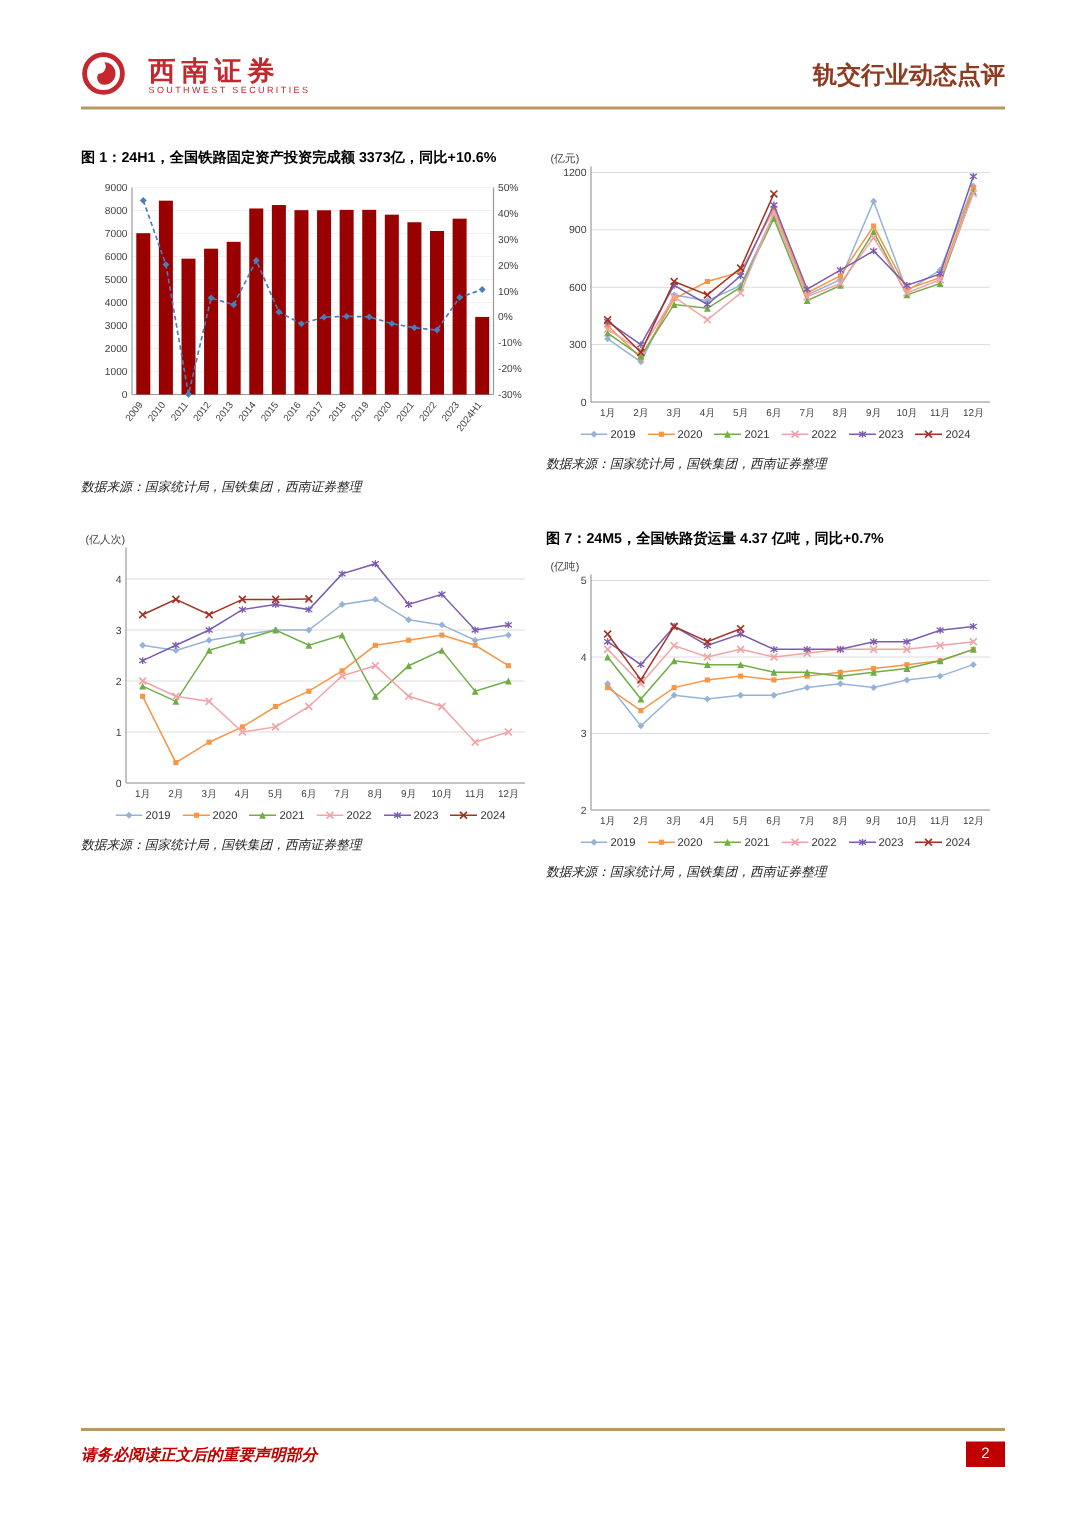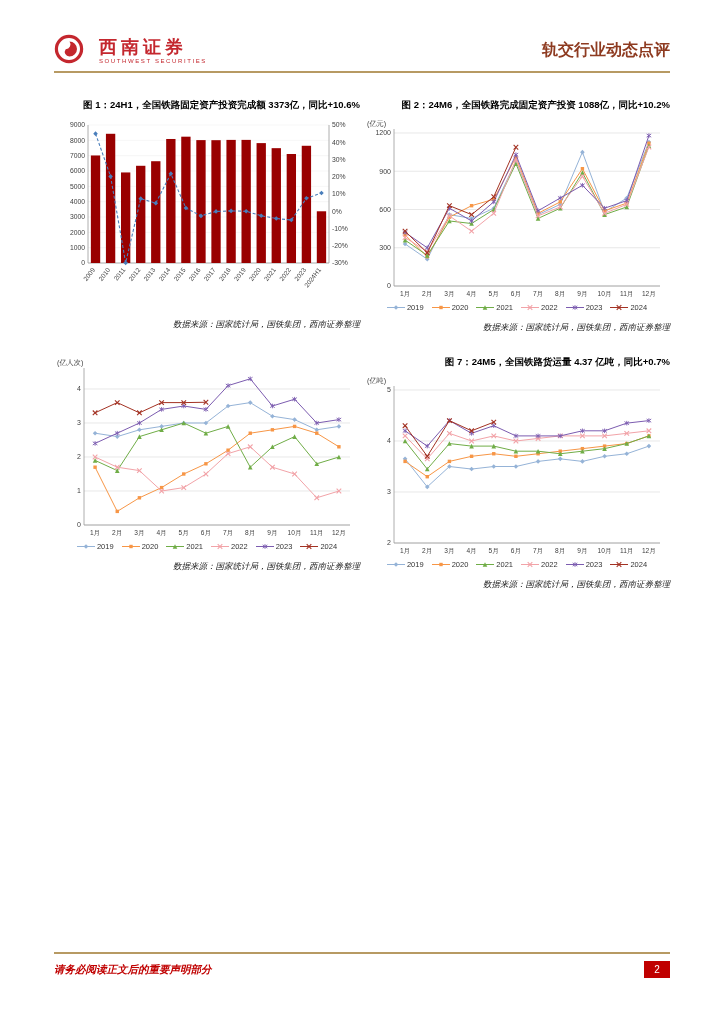--- a/index.html
+++ b/index.html
@@ -9,21 +9,21 @@
 
   .header { display: flex; justify-content: space-between; align-items: flex-end; }
   .brand { display: flex; align-items: flex-end; gap: 15px; }
   .brand-text { display: flex; flex-direction: column; }
   .brand-cn { font-family: "Liberation Serif", serif; font-weight: bold; font-size: 18px; color: #C4272E; letter-spacing: 4px; line-height: 1; }
   .brand-en { font-size: 6px; color: #C4272E; letter-spacing: 1.6px; margin-top: 2px; }
   .report-title { font-family: "Liberation Serif", serif; font-weight: bold; font-size: 16px; color: #8E3B21; padding-bottom: 3px; }
 
   .rule { height: 0; border: none; border-top: 2px solid #B79A63; margin: 7px 0 0 0; }
 
-  .charts { display: grid; grid-template-columns: 306px 306px; justify-content: space-between; row-gap: 22px; margin-top: 26px; text-align: right; }
+  .charts { display: grid; grid-template-columns: 306px 306px; justify-content: space-between; row-gap: 22px; margin-top: 26px; }
   .figure { width: 306px; }
   .fig-title { font-size: 9.5px; font-weight: bold; color: #000; margin: 0 0 5px 0; white-space: nowrap; }
   .chart { display: block; }
   .legend { display: flex; justify-content: center; align-items: center; gap: 8px; font-size: 7.5px; color: #333; margin-top: 1px; }
   .legend-item { display: inline-flex; align-items: center; gap: 2px; white-space: nowrap; }
   .source { font-family: Liberation Mono, monospace; font-style: italic; font-size: 8.5px; color: #1a1a1a; margin: 10px 0 0 0; }
 
   .footer { margin-top: auto; }
   .footer-row { display: flex; justify-content: space-between; align-items: center; margin-top: 7px; }
   .disclaimer { font-family: "Liberation Serif", serif; font-style: italic; font-weight: bold; font-size: 10.5px; color: #C00000; }
@@ -135,21 +135,20 @@
           <text x="207.21875" y="153" transform="rotate(-52 207.21875 153)" text-anchor="end" font-size="6.5" fill="#404040">2020</text>
           <text x="222.28125" y="153" transform="rotate(-52 222.28125 153)" text-anchor="end" font-size="6.5" fill="#404040">2021</text>
           <text x="237.34375" y="153" transform="rotate(-52 237.34375 153)" text-anchor="end" font-size="6.5" fill="#404040">2022</text>
           <text x="252.40625" y="153" transform="rotate(-52 252.40625 153)" text-anchor="end" font-size="6.5" fill="#404040">2023</text>
           <text x="267.46875" y="153" transform="rotate(-52 267.46875 153)" text-anchor="end" font-size="6.5" fill="#404040">2024H1</text>
         </svg>
       <p class="source">数据来源：国家统计局，国铁集团，西南证券整理</p>
     </section>
 
     <section class="figure">
-      <h3 class="fig-title">图 2：24M6，全国铁路完成固定资产投资 1088亿，同比+10.2%</h3>
       <svg class="chart" width="306" height="185" viewBox="0 0 306 185">
           <line x1="30" x2="296" y1="169" y2="169" stroke="#D8D8D8" stroke-width="0.6"></line>
           <text x="27" y="171.4" text-anchor="end" font-size="7" fill="#404040">0</text>
           <line x1="30" x2="296" y1="130.75" y2="130.75" stroke="#D8D8D8" stroke-width="0.6"></line>
           <text x="27" y="133.15" text-anchor="end" font-size="7" fill="#404040">300</text>
           <line x1="30" x2="296" y1="92.5" y2="92.5" stroke="#D8D8D8" stroke-width="0.6"></line>
           <text x="27" y="94.9" text-anchor="end" font-size="7" fill="#404040">600</text>
           <line x1="30" x2="296" y1="54.25" y2="54.25" stroke="#D8D8D8" stroke-width="0.6"></line>
           <text x="27" y="56.65" text-anchor="end" font-size="7" fill="#404040">900</text>
           <line x1="30" x2="296" y1="16" y2="16" stroke="#D8D8D8" stroke-width="0.6"></line>

